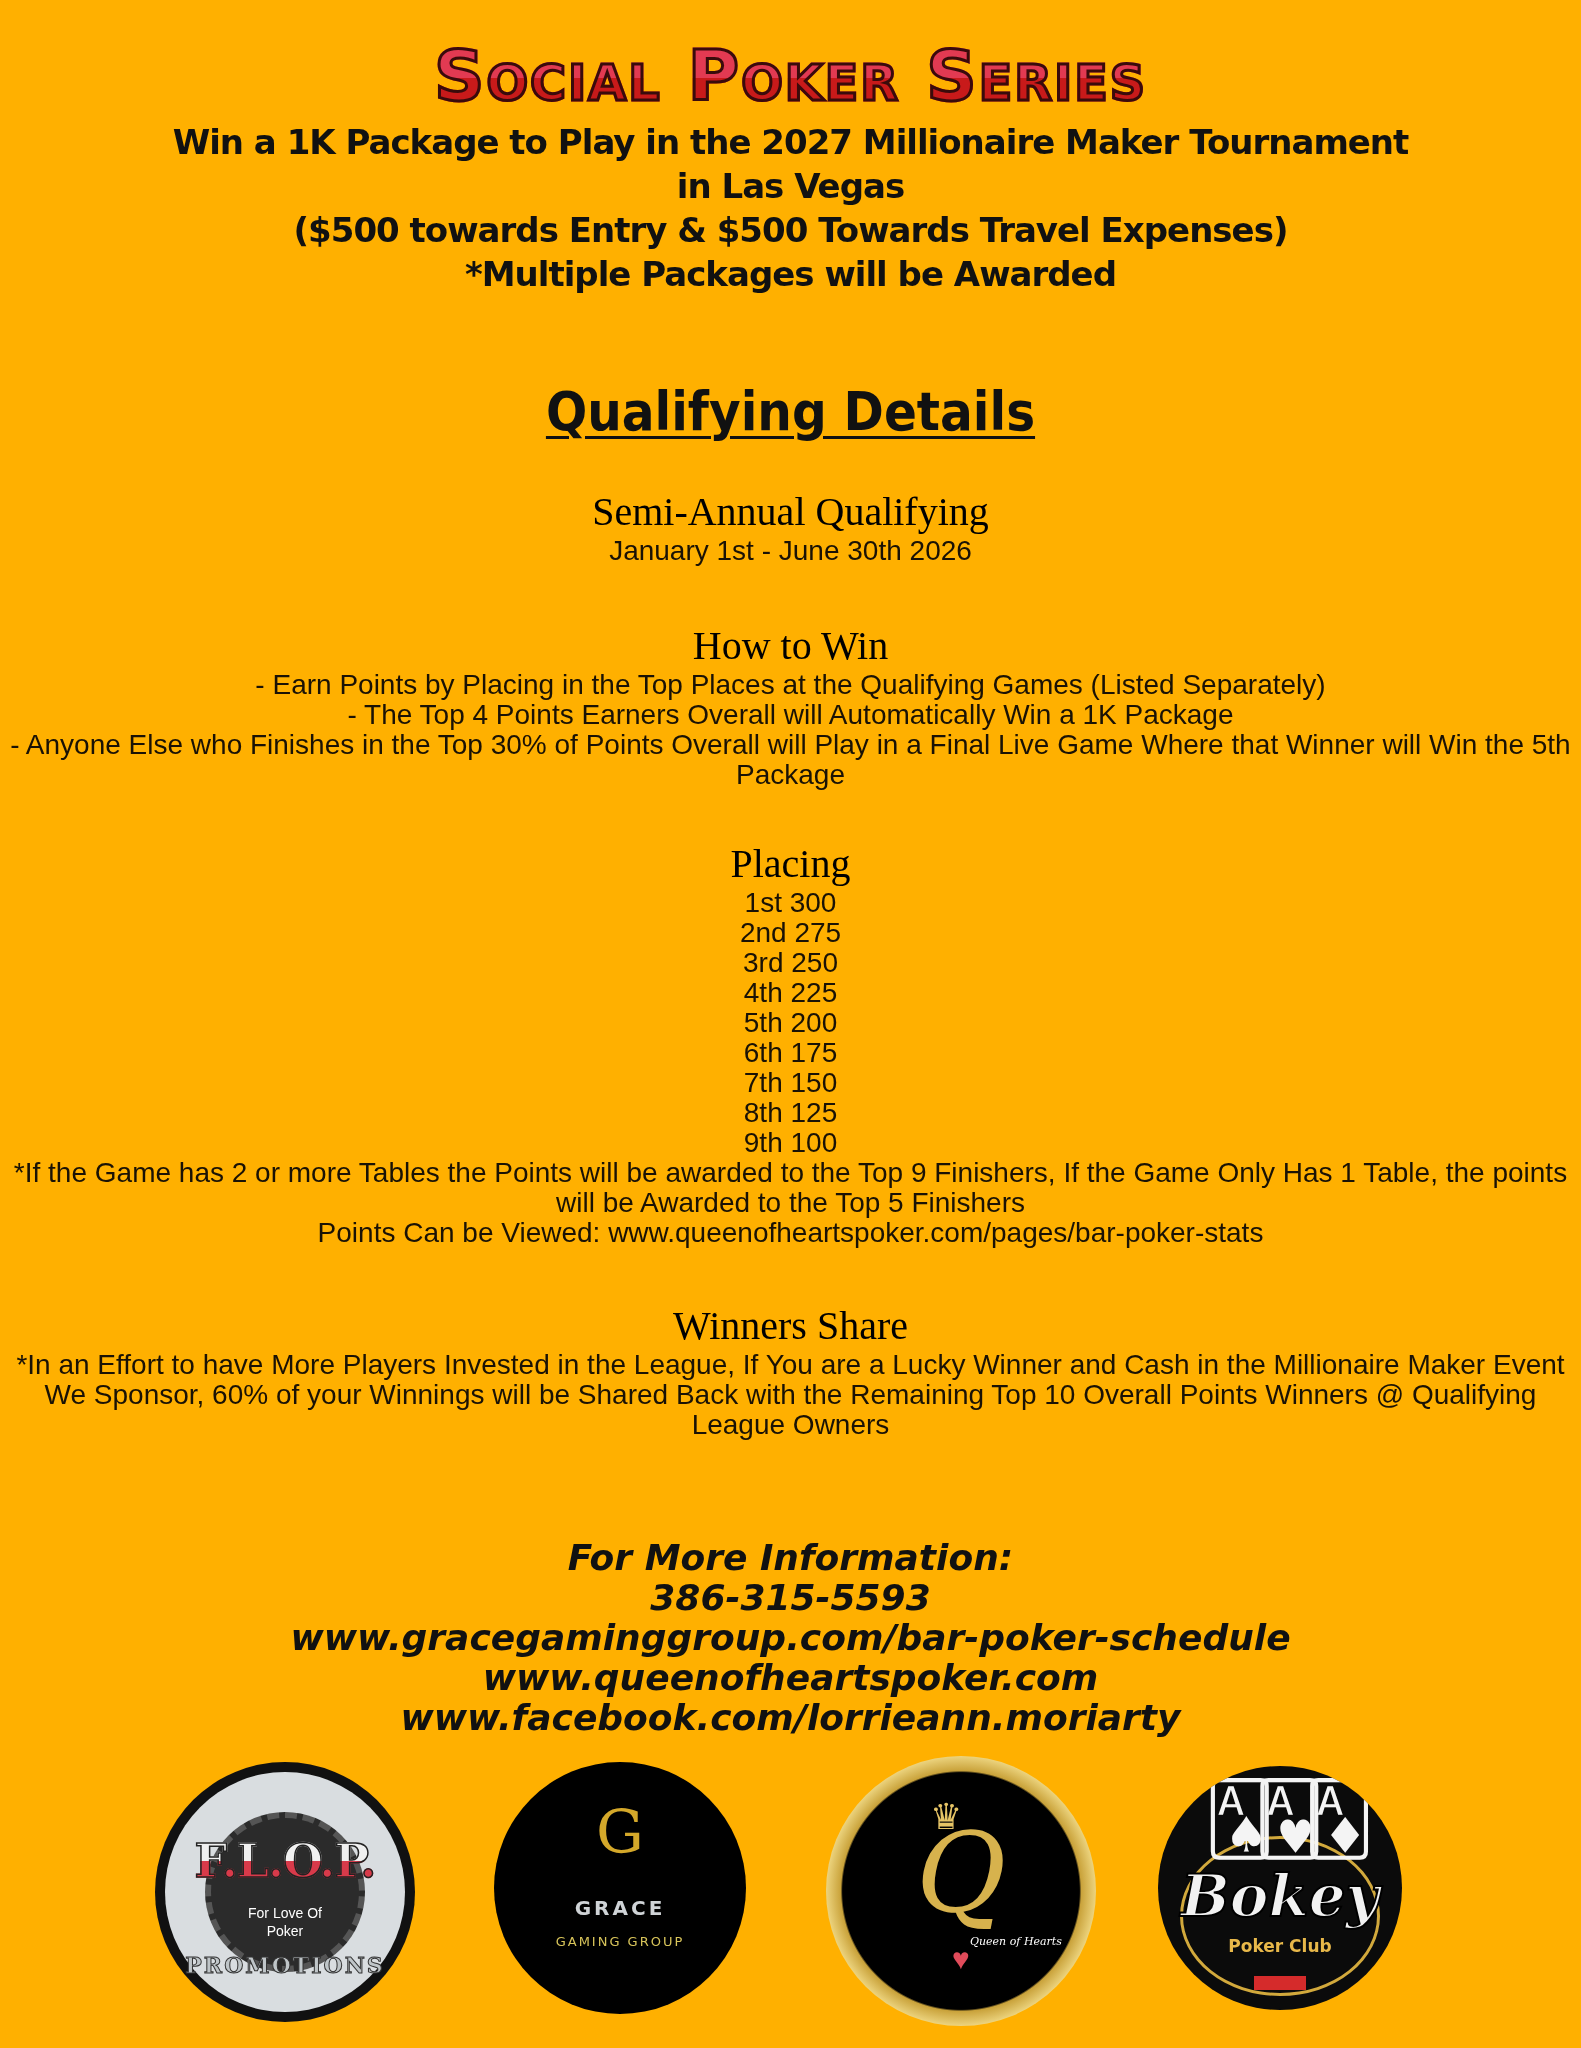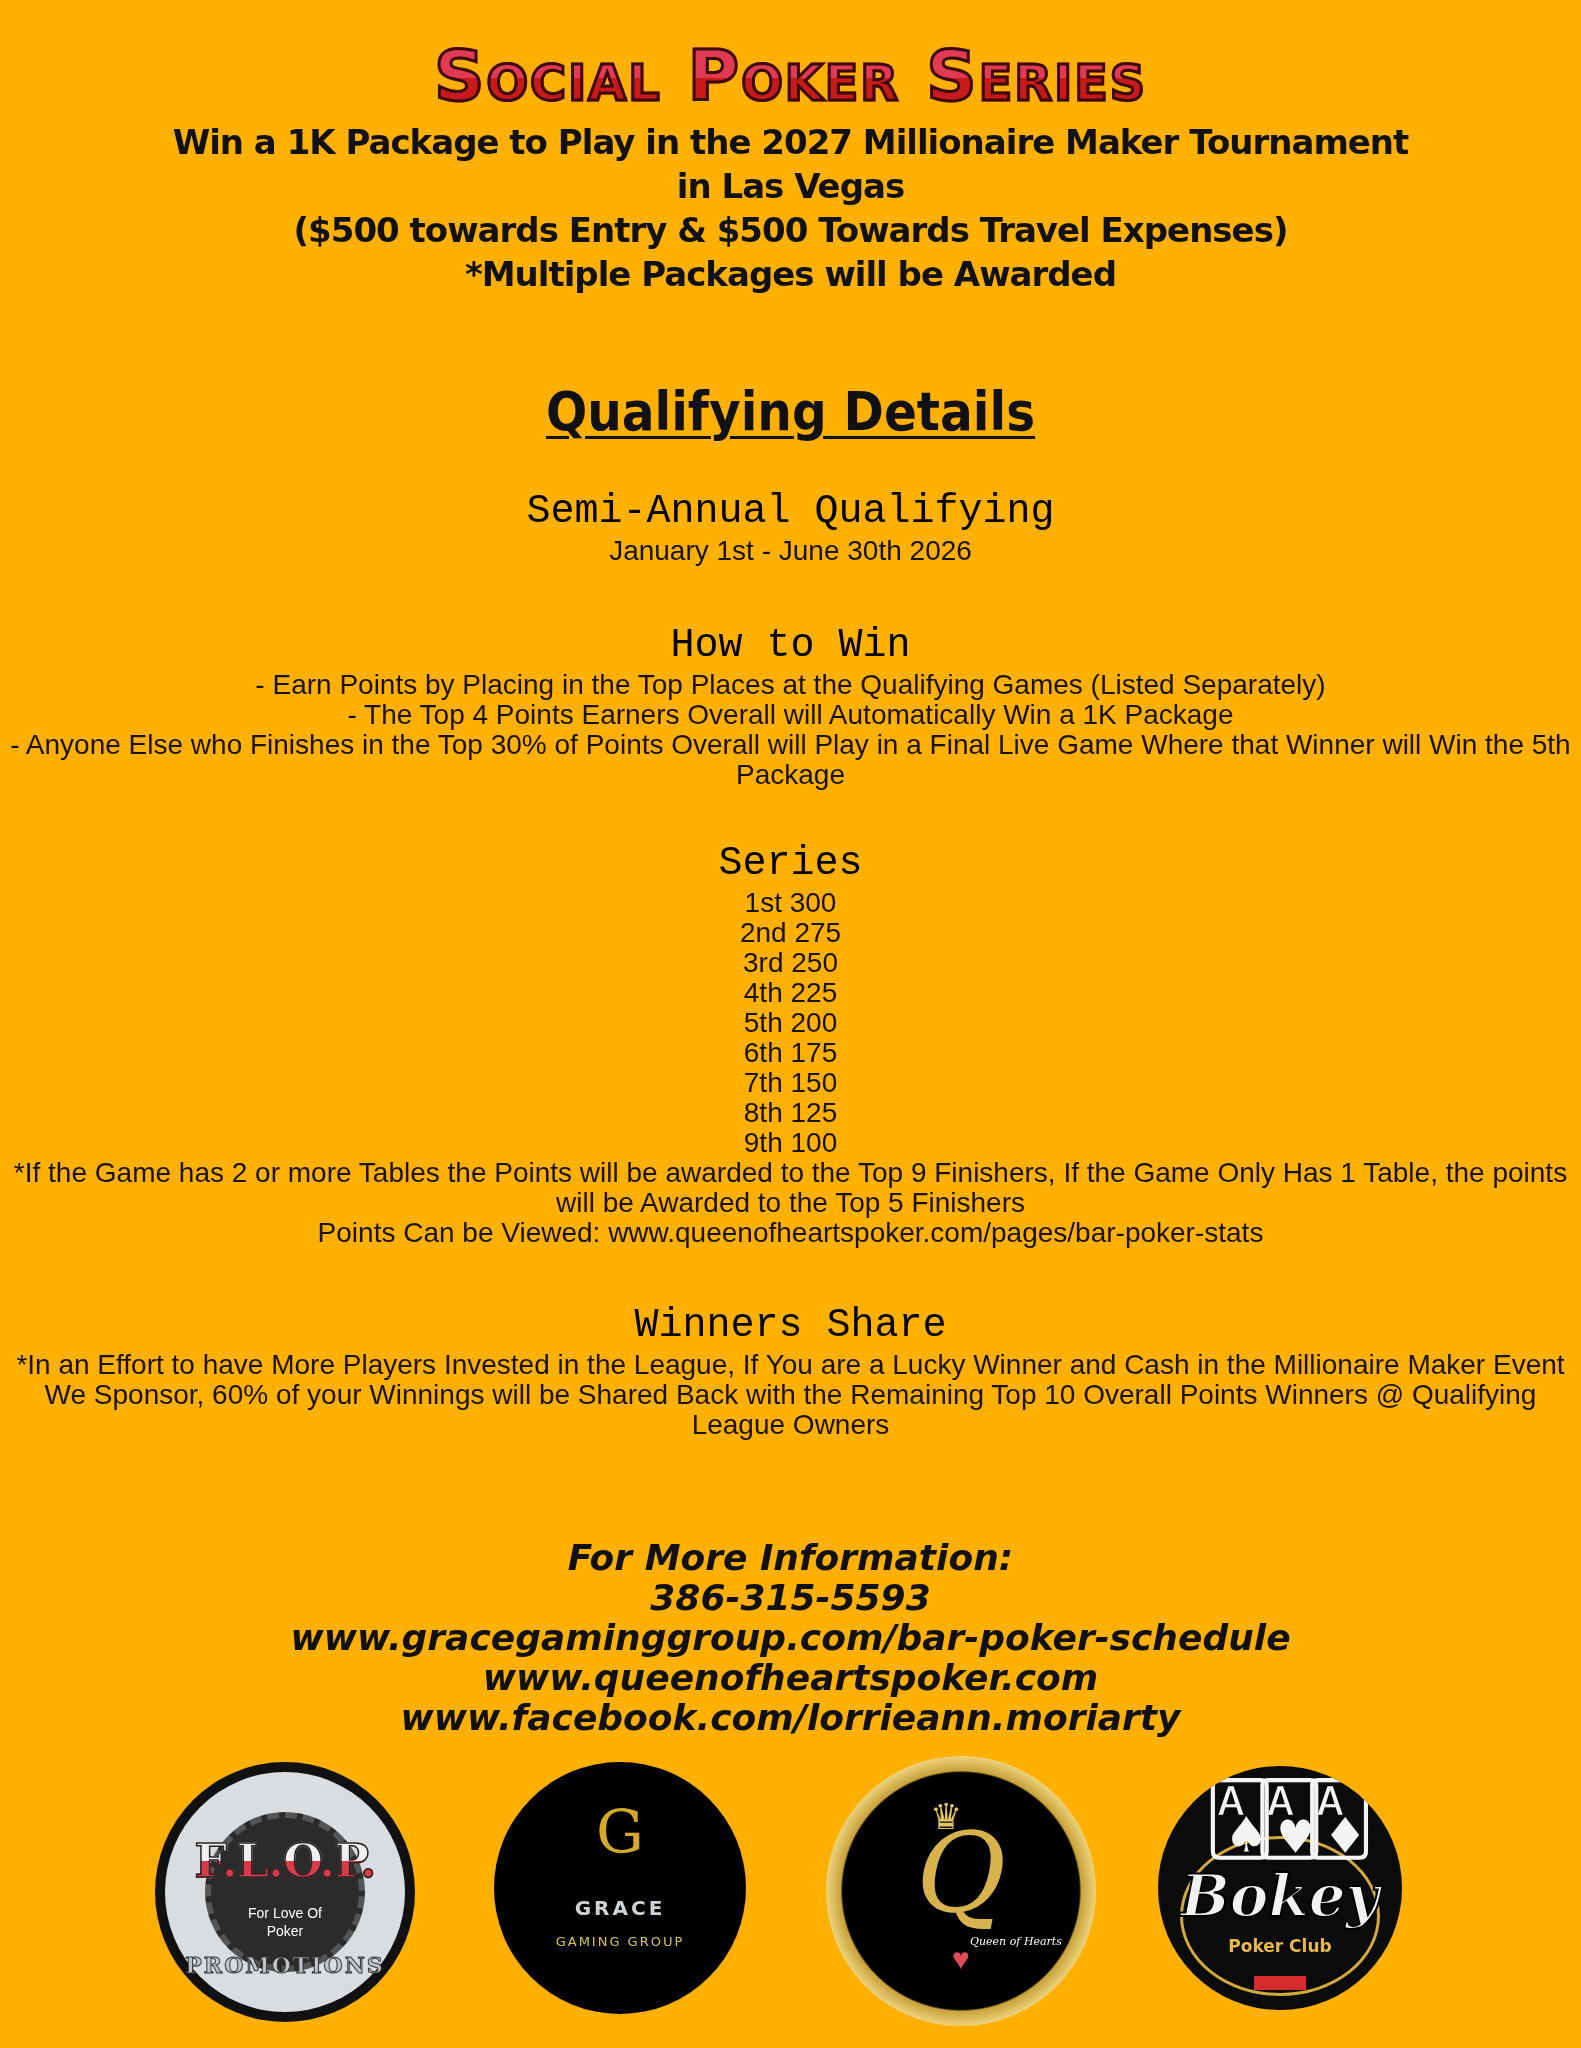--- a/index.html
+++ b/index.html
@@ -32,21 +32,21 @@
     letter-spacing: -1px;
   }
   .section-title {
     top: 380px;
     font-family: "DejaVu Sans Condensed", "DejaVu Sans", sans-serif;
     font-stretch: condensed;
     font-size: 54px; font-weight: bold; text-decoration: underline;
     text-decoration-thickness: 3px; text-underline-offset: 6px;
   }
   h2.hd {
-    margin: 0; font-family: Liberation Mono, monospace;
+    margin: 0; font-family: Liberation Serif, serif;
     font-weight: normal; font-size: 40px; line-height: 48px; color: #000;
   }
   .body-text {
     font-family: "Liberation Sans Narrow", "Liberation Sans", sans-serif;
     font-stretch: condensed;
     font-size: 28px; line-height: 30px; color: #1a1205;
   }
   .semi { top: 488px; }
   .howto { top: 622px; }
   .points { top: 840px; }
@@ -104,21 +104,21 @@
 
 <div class="center howto">
   <h2 class="hd">How to Win</h2>
   <div class="body-text">- Earn Points by Placing in the Top Places at the Qualifying Games (Listed Separately)</div>
   <div class="body-text">- The Top 4 Points Earners Overall will Automatically Win a 1K Package</div>
   <div class="body-text">- Anyone Else who Finishes in the Top 30% of Points Overall will Play in a Final Live Game Where that Winner will Win the 5th</div>
   <div class="body-text">Package</div>
 </div>
 
 <div class="center points">
-  <h2 class="hd">Series</h2>
+  <h2 class="hd">Placing</h2>
   <div class="body-text">1st 300</div>
   <div class="body-text">2nd 275</div>
   <div class="body-text">3rd 250</div>
   <div class="body-text">4th 225</div>
   <div class="body-text">5th 200</div>
   <div class="body-text">6th 175</div>
   <div class="body-text">7th 150</div>
   <div class="body-text">8th 125</div>
   <div class="body-text">9th 100</div>
   <div class="body-text">*If the Game has 2 or more Tables the Points will be awarded to the Top 9 Finishers, If the Game Only Has 1 Table, the points</div>

